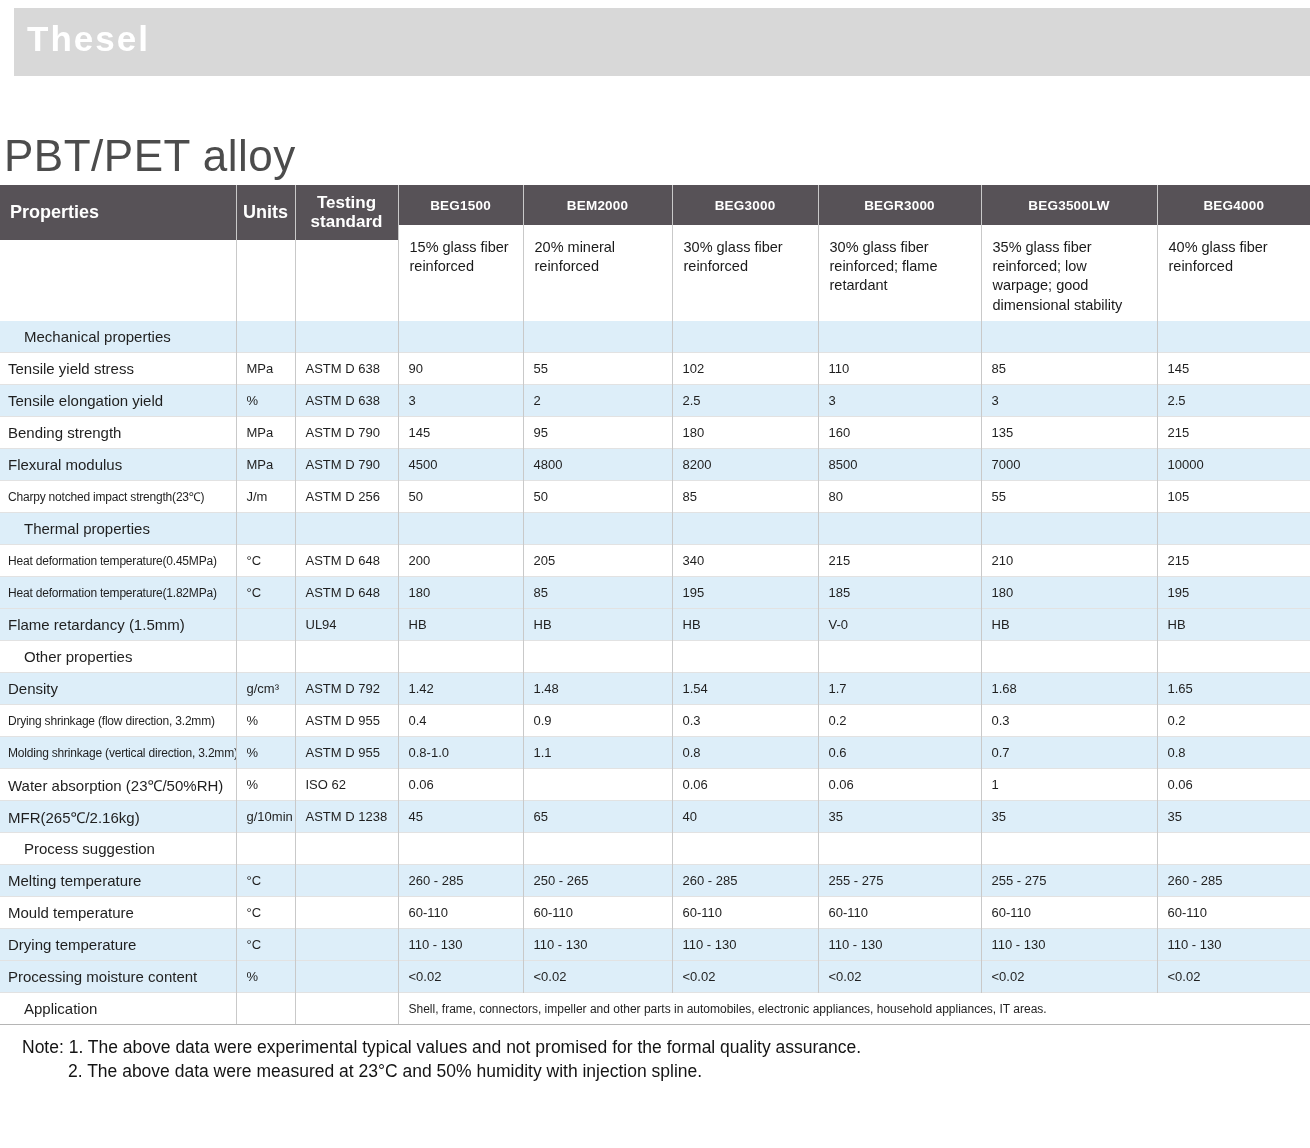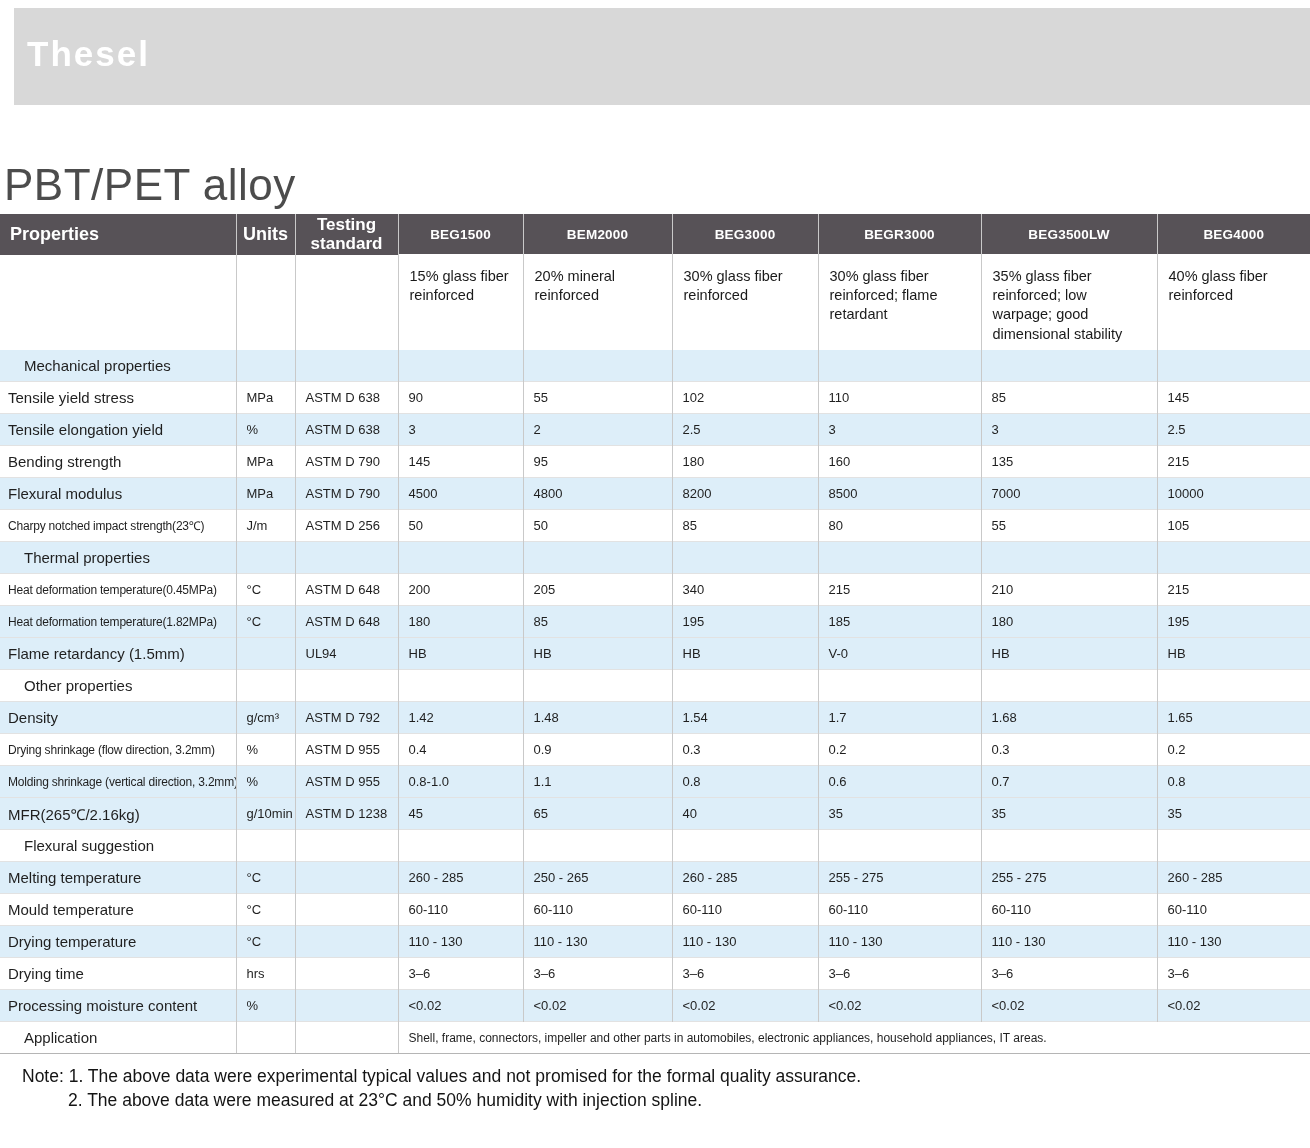--- a/index.html
+++ b/index.html
@@ -7,21 +7,21 @@
   body {
     width: 1310px; height: 1148px;
     font-family: "Liberation Sans", sans-serif;
     color: #1a1a1a;
     overflow: hidden;
     position: relative;
   }
   
   .banner {
     margin: 8px 0 0 14px;
-    height: 97px;
+    height: 68px;
     background: #d8d8d8;
     display: flex; align-items: center;
   }
   .logo {
     color: #ffffff;
     font-size: 35px;
     font-weight: bold;
     letter-spacing: 2px;
     padding-left: 13px;
     padding-bottom: 6px;
@@ -43,21 +43,21 @@
     margin-top: 6px;
   }
   thead th { padding: 0; vertical-align: top; background: #ffffff; border-right: 1px solid #c9c9c9; }
   thead th:last-child { border-right: none; }
   .dark-block {
     background: #575257;
     color: #ffffff;
     font-weight: bold;
     display: flex; align-items: center;
   }
-  .dark-tall { height: 41px; font-size: 18px; }
+  .dark-tall { height: 55px; font-size: 18px; }
   .dark-tall.pad-left { padding-left: 10px; }
   .dark-tall.centered, .dark-short { justify-content: center; text-align: center; }
   .dark-tall.two-line { font-size: 17px; line-height: 1.1; }
   .dark-short { height: 40px; font-size: 13.5px; letter-spacing: 0.2px; }
   .hdr-desc {
     padding: 13px 8px 6px 11px;
     font-size: 14.5px;
     line-height: 1.32;
     color: #1a1a1a;
     text-align: left;
@@ -298,33 +298,44 @@
         <td class="prop condensed">Molding shrinkage (vertical direction, 3.2mm)</td>
         <td class="unit">%</td>
         <td class="std">ASTM D 955</td>
         <td class="val">0.8-1.0</td>
         <td class="val">1.1</td>
         <td class="val">0.8</td>
         <td class="val">0.6</td>
         <td class="val">0.7</td>
         <td class="val">0.8</td>
       </tr>
+      <tr>
+        <td class="prop">Water absorption (23℃/50%RH)</td>
+        <td class="unit">%</td>
+        <td class="std">ISO 62</td>
+        <td class="val">0.06</td>
+        <td class="val"></td>
+        <td class="val">0.06</td>
+        <td class="val">0.06</td>
+        <td class="val">1</td>
+        <td class="val">0.06</td>
+      </tr>
       <tr class="alt">
         <td class="prop">MFR(265℃/2.16kg)</td>
         <td class="unit">g/10min</td>
         <td class="std">ASTM D 1238</td>
         <td class="val">45</td>
         <td class="val">65</td>
         <td class="val">40</td>
         <td class="val">35</td>
         <td class="val">35</td>
         <td class="val">35</td>
       </tr>
       <tr>
-        <td class="section-cell">Flexural suggestion</td>
+        <td class="section-cell">Process suggestion</td>
         <td></td>
         <td></td>
         <td></td>
         <td></td>
         <td></td>
         <td></td>
         <td></td>
         <td></td>
       </tr>
       <tr class="alt">
@@ -353,31 +364,20 @@
         <td class="prop">Drying temperature</td>
         <td class="unit">°C</td>
         <td class="std"></td>
         <td class="val">110 - 130</td>
         <td class="val">110 - 130</td>
         <td class="val">110 - 130</td>
         <td class="val">110 - 130</td>
         <td class="val">110 - 130</td>
         <td class="val">110 - 130</td>
       </tr>
-      <tr>
-        <td class="prop">Drying time</td>
-        <td class="unit">hrs</td>
-        <td class="std"></td>
-        <td class="val">3–6</td>
-        <td class="val">3–6</td>
-        <td class="val">3–6</td>
-        <td class="val">3–6</td>
-        <td class="val">3–6</td>
-        <td class="val">3–6</td>
-      </tr>
       <tr class="alt">
         <td class="prop">Processing moisture content</td>
         <td class="unit">%</td>
         <td class="std"></td>
         <td class="val">&lt;0.02</td>
         <td class="val">&lt;0.02</td>
         <td class="val">&lt;0.02</td>
         <td class="val">&lt;0.02</td>
         <td class="val">&lt;0.02</td>
         <td class="val">&lt;0.02</td>

